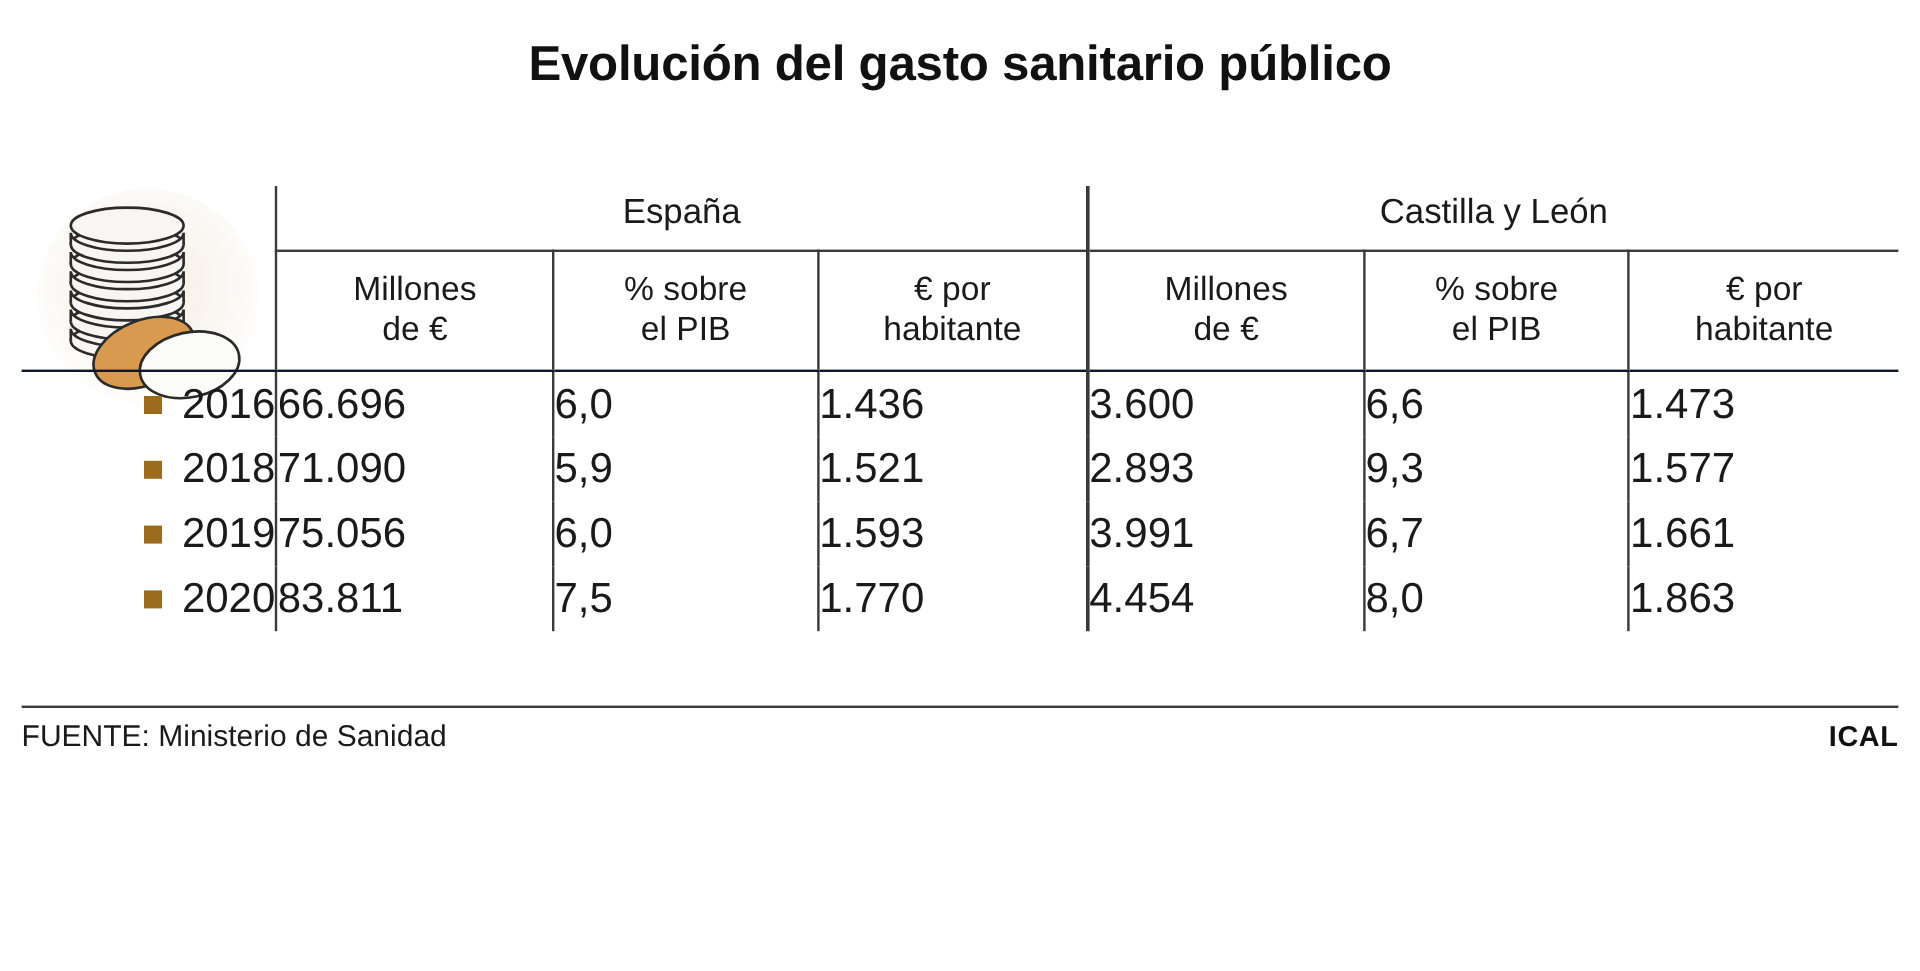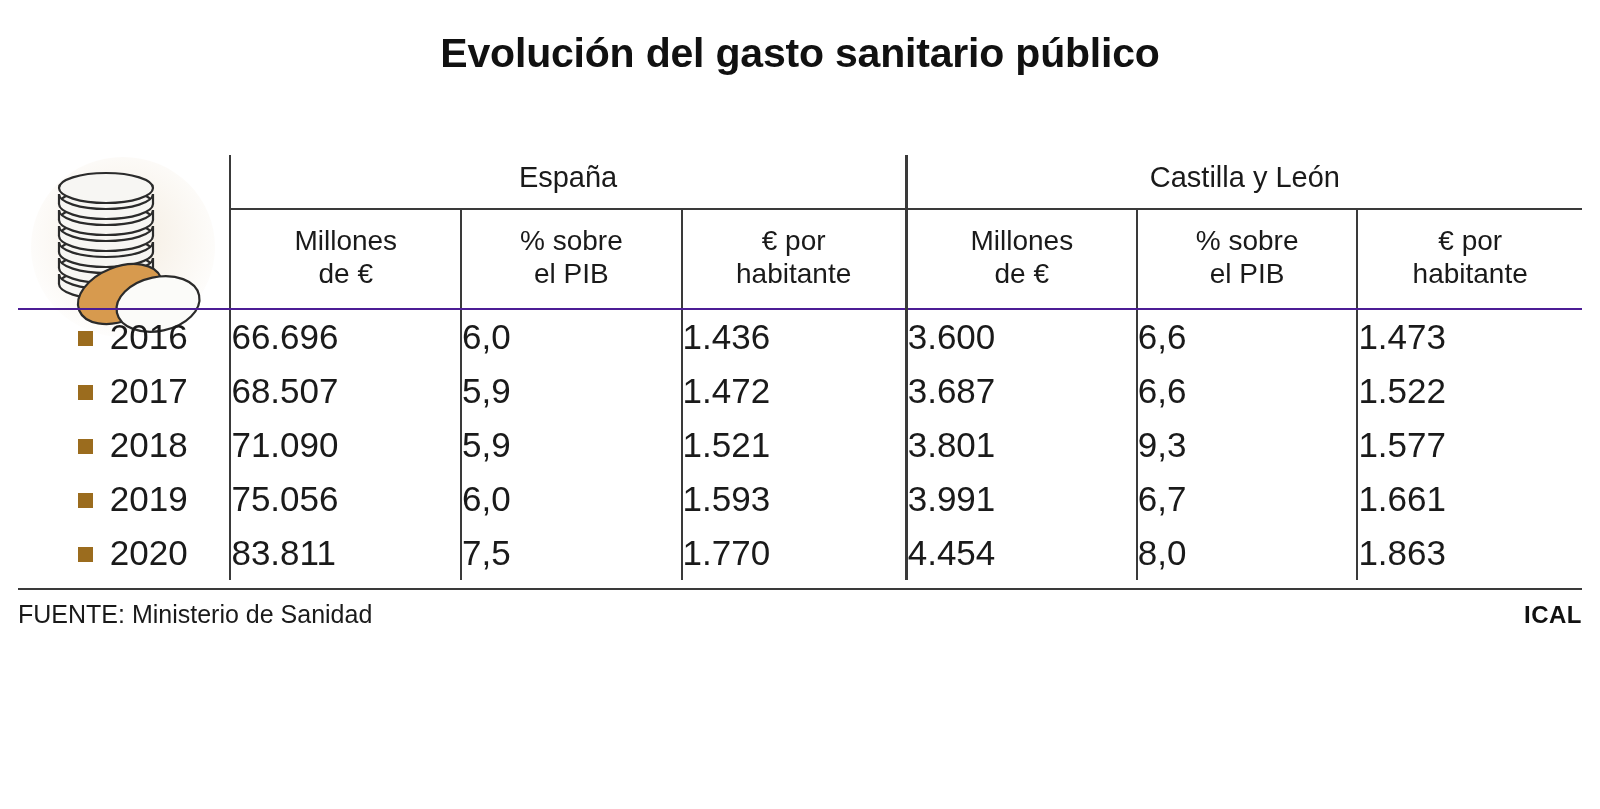--- a/index.html
+++ b/index.html
@@ -68,35 +68,35 @@
     line-height: 1.18;
     color: #1a1a1a;
     vertical-align: middle;
   }
 
   
   .vsep-left  { border-left: 2px solid #3a3a3a; }
   .vsep-thick { border-left: 3px solid #3a3a3a; }
 
   .hline-under-head {
-    border-bottom: 2px solid #4c1d95;
+    border-bottom: 2px solid #0f172a;
   }
   .hline-top-group {
     border-bottom: 2px solid #3a3a3a;
   }
 
   tbody td {
     font-size: 35px;
     text-align: left;
     padding: 7px 0 7px 0;
     color: #1a1a1a;
     white-space: nowrap;
   }
   tbody td.year-cell {
-    text-align: center;
+    text-align: right;
     padding-left: 18px;
     font-size: 35px;
   }
   .bullet {
     display: inline-block;
     width: 15px;
     height: 15px;
     background: #9b6c1e;
     margin-right: 17px;
     vertical-align: 3px;
@@ -228,37 +228,26 @@
           </td>
           <td class="vsep-left">66.696</td>
           <td class="vsep-left">6,0</td>
           <td class="vsep-left">1.436</td>
           <td class="vsep-thick">3.600</td>
           <td class="vsep-left">6,6</td>
           <td class="vsep-left">1.473</td>
         </tr>
         <tr>
           <td class="year-cell">
-            <span class="bullet"></span><span>2017</span>
-          </td>
-          <td class="vsep-left">68.507</td>
-          <td class="vsep-left">5,9</td>
-          <td class="vsep-left">1.472</td>
-          <td class="vsep-thick">3.687</td>
-          <td class="vsep-left">6,6</td>
-          <td class="vsep-left">1.522</td>
-        </tr>
-        <tr>
-          <td class="year-cell">
             <span class="bullet"></span><span>2018</span>
           </td>
           <td class="vsep-left">71.090</td>
           <td class="vsep-left">5,9</td>
           <td class="vsep-left">1.521</td>
-          <td class="vsep-thick">3.801</td>
+          <td class="vsep-thick">2.893</td>
           <td class="vsep-left">9,3</td>
           <td class="vsep-left">1.577</td>
         </tr>
         <tr>
           <td class="year-cell">
             <span class="bullet"></span><span>2019</span>
           </td>
           <td class="vsep-left">75.056</td>
           <td class="vsep-left">6,0</td>
           <td class="vsep-left">1.593</td>

